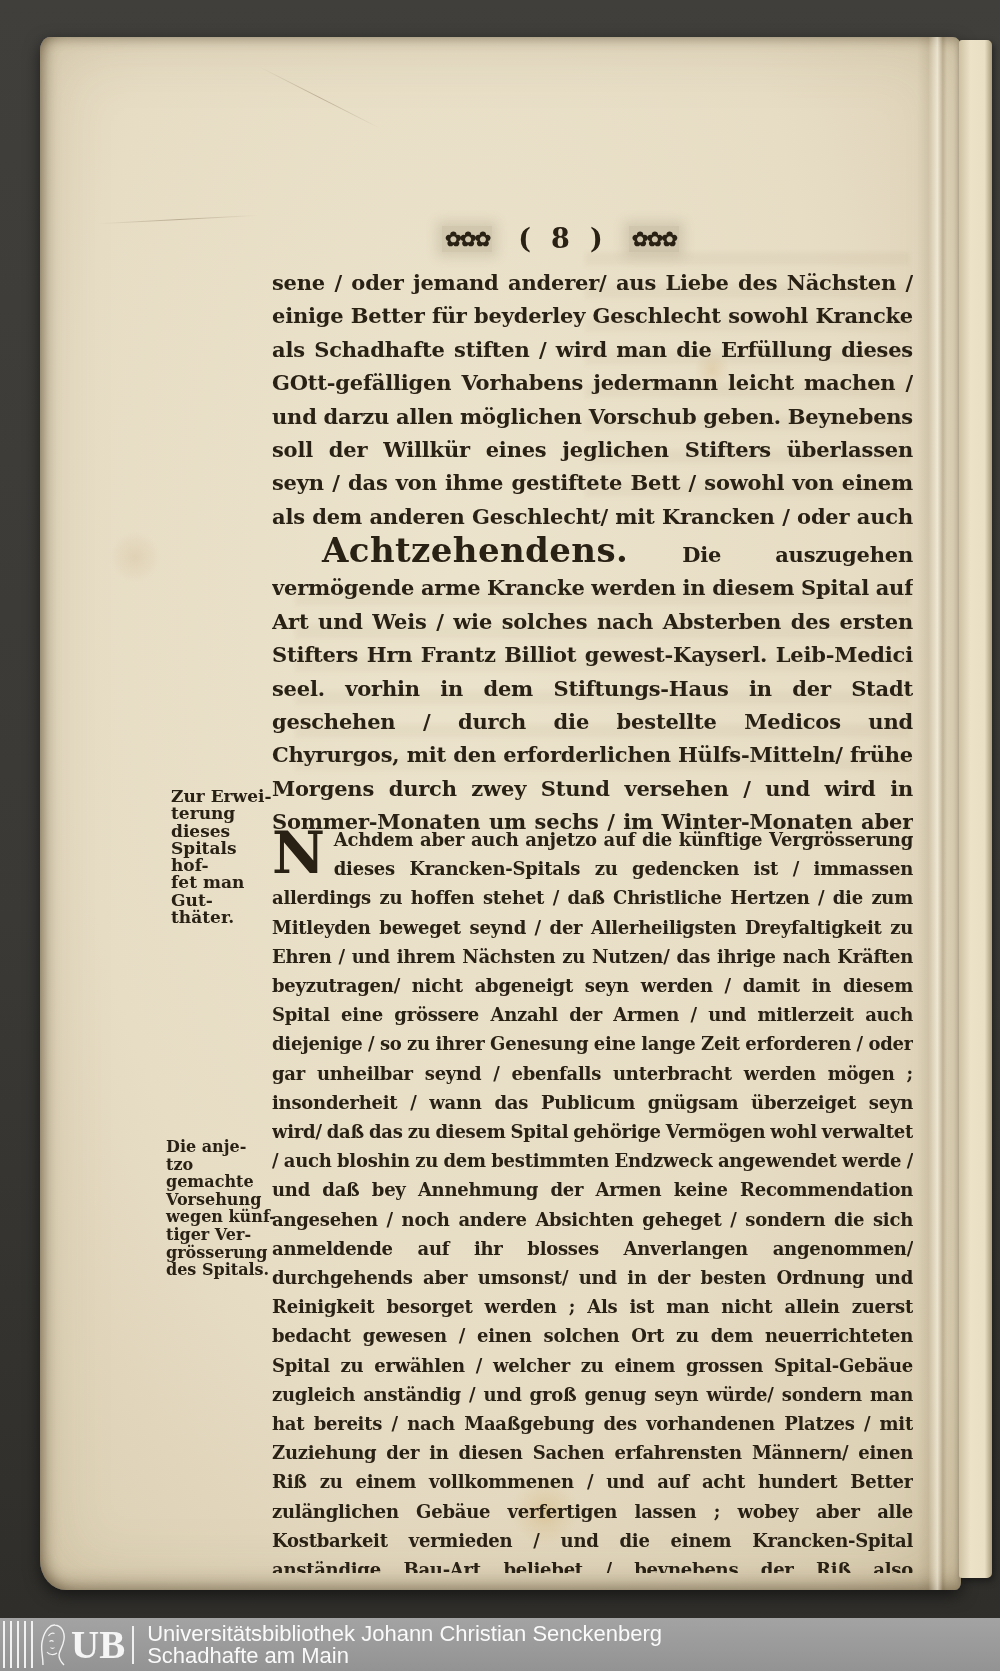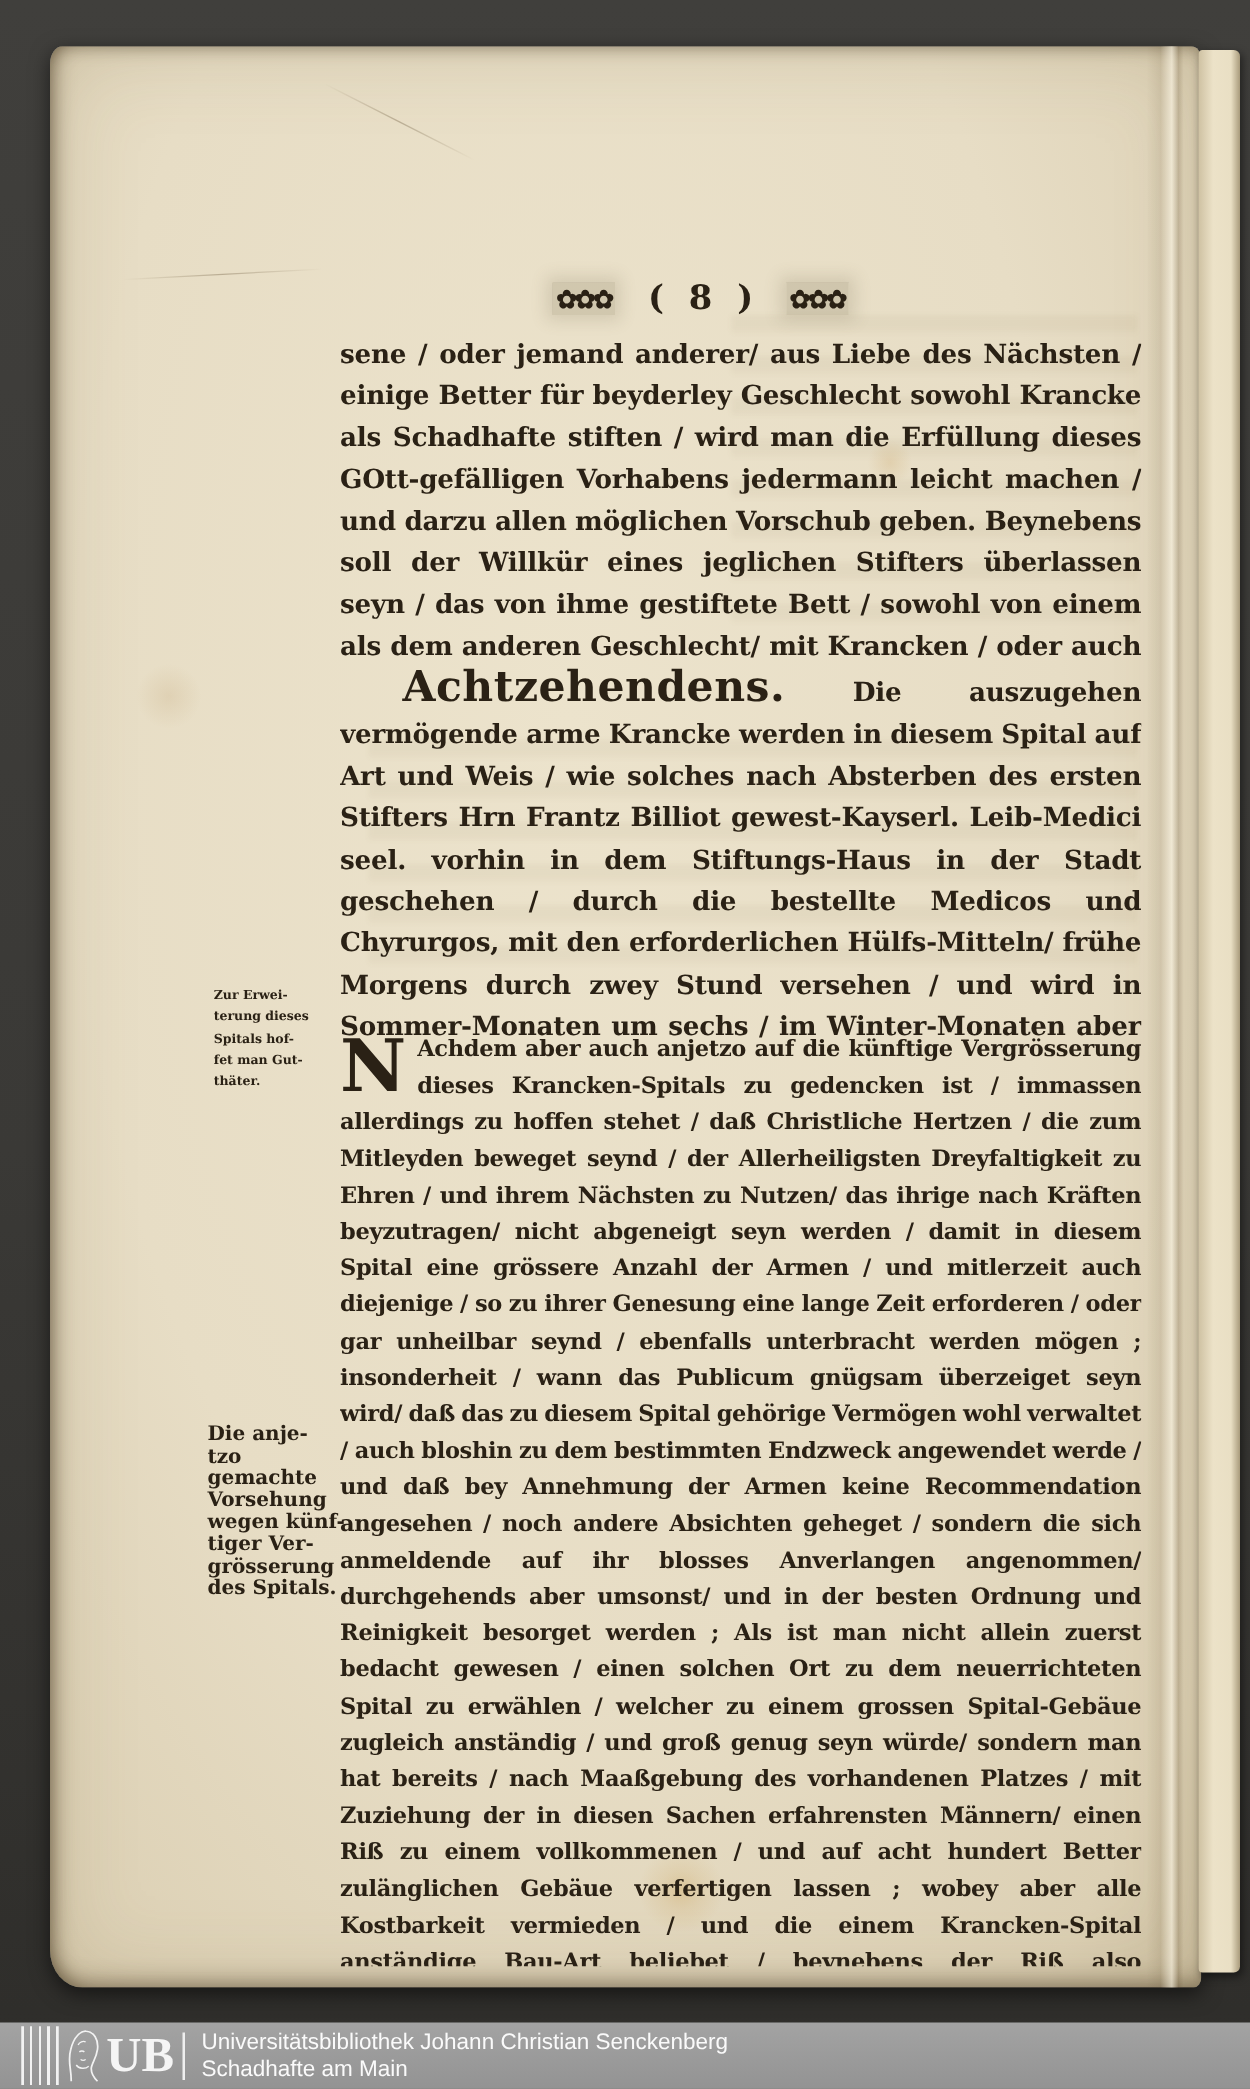--- a/index.html
+++ b/index.html
@@ -61,39 +61,39 @@
         word-spacing:-0.5px; max-height:272px; overflow:hidden; }
   .p2 { top:497px; font-size:21px; line-height:33.4px; text-indent:50px;
         letter-spacing:-0.2px; word-spacing:-0.5px; max-height:306px; overflow:hidden; }
   .p2 .lead { font-size:34px; letter-spacing:0.4px; }
   .p3 { top:788px; font-size:18px; line-height:29.2px; letter-spacing:-0.25px;
         word-spacing:-1px; max-height:748px; overflow:hidden; }
   .dropcap { float:left; font-size:58px; line-height:50px; padding:3px 9px 0 0; }
   .catchword { position:absolute; left:232px; width:641px; top:1492px;
         text-align:right; font-size:18px; }
   .mnote { position:absolute; white-space:pre-line; text-align:left; }
-  .n1 { left:131px; top:751px;  width:104px; font-size:10px; line-height:17.3px; }
+  .n1 { left:131px; top:751px;  width:104px; font-size:17px; line-height:17.3px; }
   .n2 { left:126px; top:1101px; width:110px; font-size:16px; line-height:17.6px; }
 
   
   .footer {
     position:absolute; left:0; bottom:0; width:1000px; height:53px;
     background:linear-gradient(180deg,#a3a3a3,#939393);
     display:flex; align-items:center;
   }
-  .logo { display:flex; align-items:center; height:47px; margin-left:17px; }
+  .logo { display:flex; align-items:center; height:47px; margin-left:3px; }
   .logo-lines { width:30px; height:47px; margin-right:3px;
     background:repeating-linear-gradient(90deg,#f2f2f2 0 2px, transparent 2px 7px); }
   .portrait { width:34px; height:46px; }
   .portrait svg { display:block; }
   .ub { font-family:"Liberation Serif",serif; font-weight:bold; font-size:39px;
     color:#f5f5f5; line-height:46px; margin-left:1px; }
   .logo-sep { width:2px; height:38px; background:#efefef; margin-left:7px; }
   .ftext { margin-left:13px; color:#fafafa; font-family:"Liberation Sans",sans-serif;
-    font-size:18px; line-height:21.5px; }
+    font-size:22px; line-height:21.5px; }
 </style>
 </head>
 <body>
 
 <div class="stage">
 
   <div class="page">
     <div class="crease c1"></div>
     <div class="crease c2"></div>
     <div class="ghost g1"></div>

